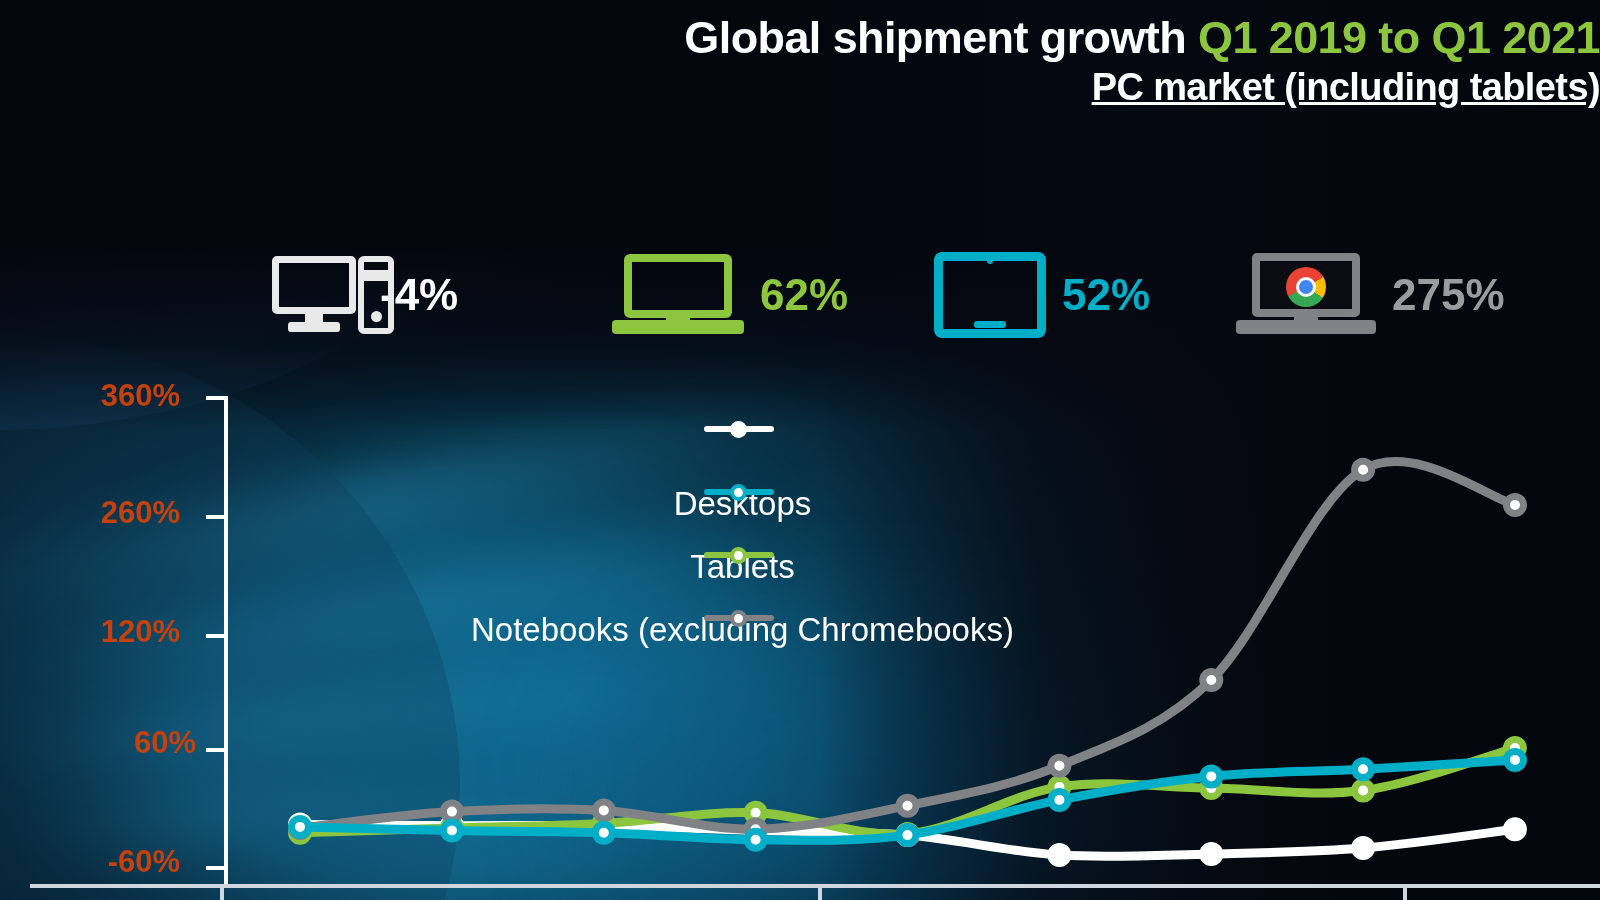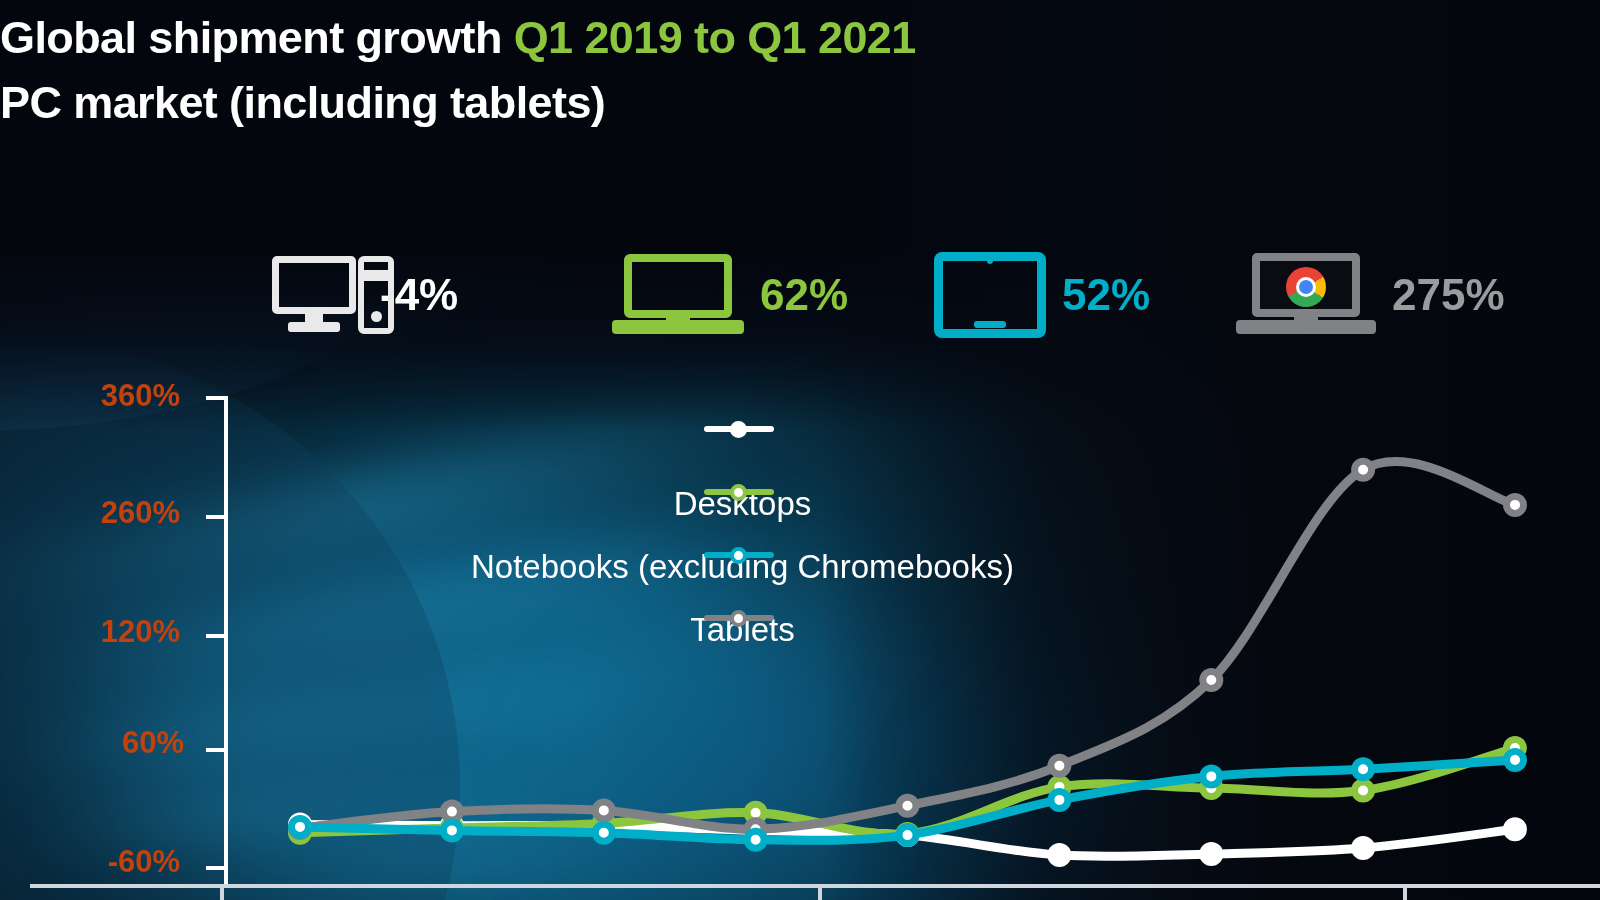--- a/index.html
+++ b/index.html
@@ -47,24 +47,24 @@
     border-radius:50%;
     background:radial-gradient(ellipse at 60% 70%, rgba(20,60,90,.55) 0%, rgba(12,38,60,.30) 55%, rgba(8,22,38,0) 72%);
   }
   .bg-arc2 {
     position:absolute; left:-460px; top:335px; width:920px; height:900px;
     border-radius:50%;
     background:radial-gradient(ellipse at 62% 30%, rgba(16,72,104,.42) 0%, rgba(10,40,64,.22) 58%, rgba(6,20,34,0) 74%);
   }
 
   
-  #header { position:absolute; z-index:5; top:14px; left:0; width:1600px; text-align:left; }
+  #header { position:absolute; z-index:5; top:14px; left:0; width:1600px; text-align:right; }
   .title-line { font-weight:bold; letter-spacing:-.6px; line-height:1.08; }
   .title-line.l1 { font-size:45px; }
-  .title-line.l2 { font-size:45px; margin-top:16px; }
+  .title-line.l2 { font-size:38px; margin-top:4px;text-decoration:underline; }
   .t-white { color:#ffffff; }
   .t-green { color:#8CC63E; }
 
   
   #kpis { position:absolute; z-index:5; top:240px; left:0; width:1600px; height:110px; }
   .kpi { position:absolute; display:flex; align-items:center; gap:16px; height:110px; }
   .kpi-val { font-size:44px; font-weight:bold; line-height:1; }
   .k1 { left:272px; } .k2 { left:612px; } .k3 { left:934px; } .k4 { left:1236px;justify-content:flex-end; }
 
   
@@ -178,21 +178,21 @@
     </div>
     <div class="kpi-val" style="color:#9A9C9E">275%</div>
   </div>
 
 </div>
 
 <div id="ylabels">
   <div class="ylab" style="left:20px; top:378px;">360%</div>
   <div class="ylab" style="left:20px; top:495px;">260%</div>
   <div class="ylab" style="left:20px; top:614px;">120%</div>
-  <div class="ylab" style="left:24px; top:725px;">60%</div>
+  <div class="ylab" style="left:36px; top:725px;">60%</div>
   <div class="ylab" style="left:20px; top:844px;">-60%</div>
 </div>
 
 <svg id="chart" viewBox="0 0 1600 900">
   <g id="axes">
     <line x1="226" y1="396" x2="226" y2="886" stroke="#ffffff" stroke-width="4"></line>
     <line x1="206" y1="398" x2="226" y2="398" stroke="#ffffff" stroke-width="4"></line>
     <line x1="206" y1="517" x2="226" y2="517" stroke="#ffffff" stroke-width="4"></line>
     <line x1="206" y1="636" x2="226" y2="636" stroke="#ffffff" stroke-width="4"></line>
     <line x1="206" y1="750" x2="226" y2="750" stroke="#ffffff" stroke-width="4"></line>
@@ -256,32 +256,32 @@
 
 <div id="legend">
   <div class="lg-row">
     <div class="lg-mark" style="--c:#FFFFFF">
       <div class="lg-line"></div>
       <div class="lg-dot"></div>
     </div>
     <div class="lg-txt">Desktops</div>
   </div>
   <div class="lg-row">
+    <div class="lg-mark" style="--c:#00AEC7">
+      <div class="lg-line"></div>
+      <div class="lg-dot"></div>
+    </div>
+    <div class="lg-txt">Tablets</div>
+  </div>
+  <div class="lg-row">
     <div class="lg-mark" style="--c:#8CC63E">
       <div class="lg-line"></div>
       <div class="lg-dot"></div>
     </div>
     <div class="lg-txt">Notebooks (excluding Chromebooks)</div>
   </div>
   <div class="lg-row">
-    <div class="lg-mark" style="--c:#00AEC7">
-      <div class="lg-line"></div>
-      <div class="lg-dot"></div>
-    </div>
-    <div class="lg-txt">Tablets</div>
-  </div>
-  <div class="lg-row">
     <div class="lg-mark" style="--c:#808285">
       <div class="lg-line"></div>
       <div class="lg-dot"></div>
     </div>
   </div>
 </div>
 
 </body></html>

